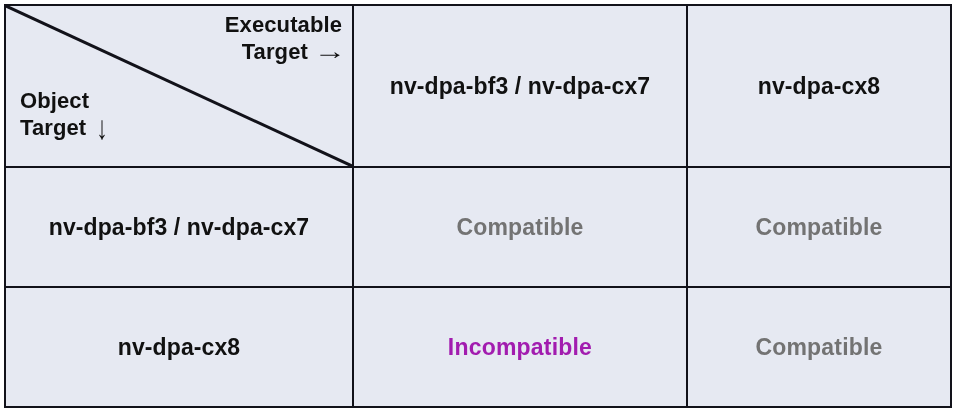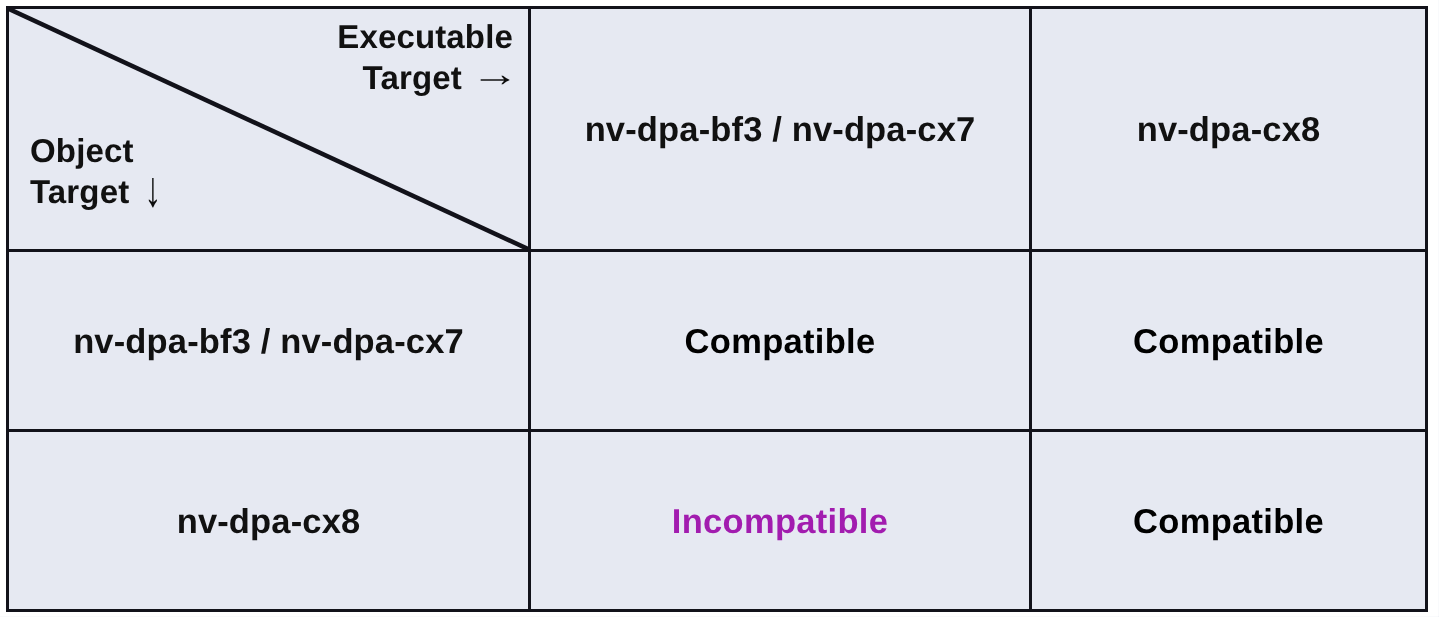--- a/index.html
+++ b/index.html
@@ -80,21 +80,21 @@
     text-align: right;
   }
   .corner-label.obj {
     left: 14px;
     bottom: 24px;
     text-align: left;
     margin-top: 24px;
   }
   .axis-row {
     display: flex;
-    align-items: flex-start;
+    align-items: center;
     justify-content: flex-end;
     gap: 10px;
   }
   .axis-row.left {
     justify-content: flex-start;
   }
   .arrow-glyph {
     font-weight: normal;
     font-size: 24px;
     line-height: 1;
@@ -115,21 +115,21 @@
     font-size: 23px;
     font-weight: bold;
     color: #111111;
     letter-spacing: 0.1px;
   }
   .status {
     font-size: 23px;
     font-weight: bold;
     letter-spacing: 0.2px;
   }
-  .status.compatible   { color: #000000; }
+  .status.compatible   { color: #737373; }
   .status.incompatible { color: #a21caf; }
 </style>
 </head>
 <body>
 
 <div id="matrix-wrap">
   <table class="matrix">
     <colgroup>
       <col class="c-rowhdr">
       <col class="c-col1">

